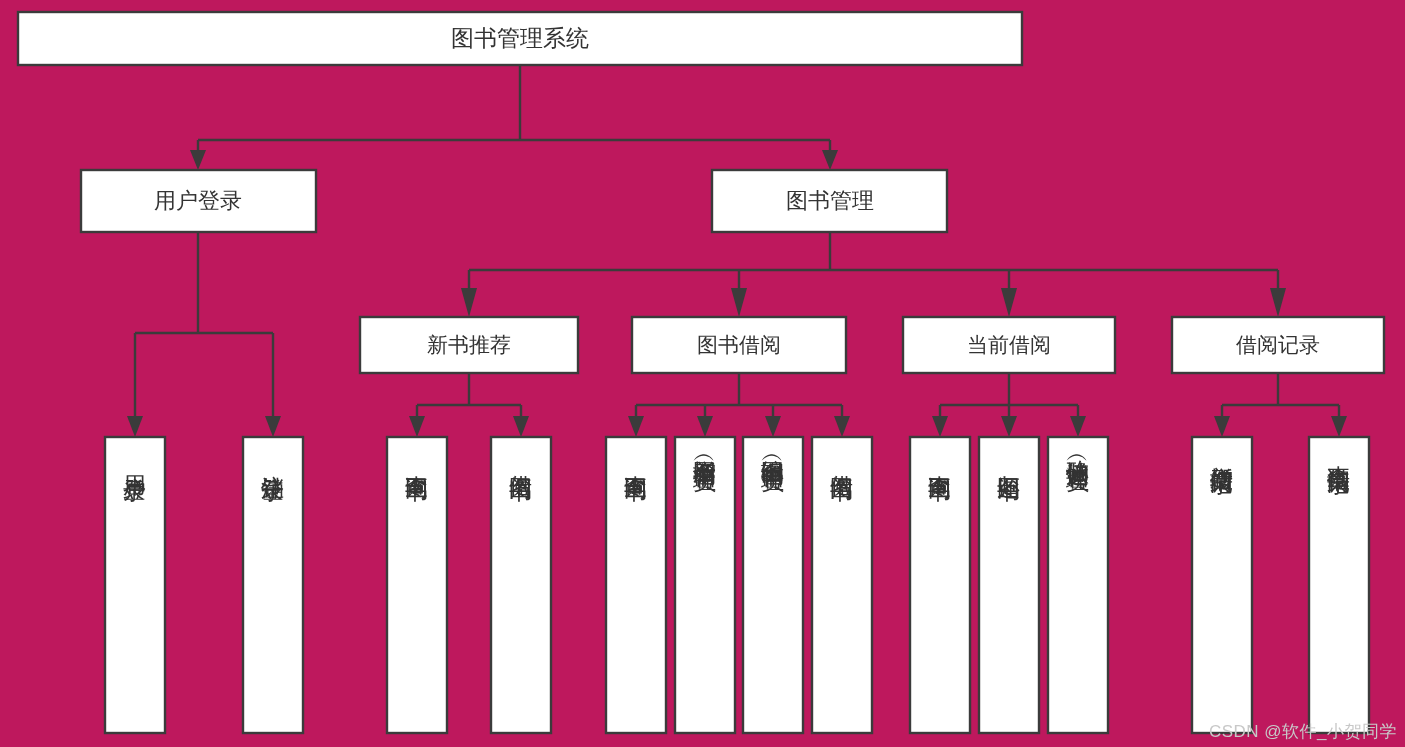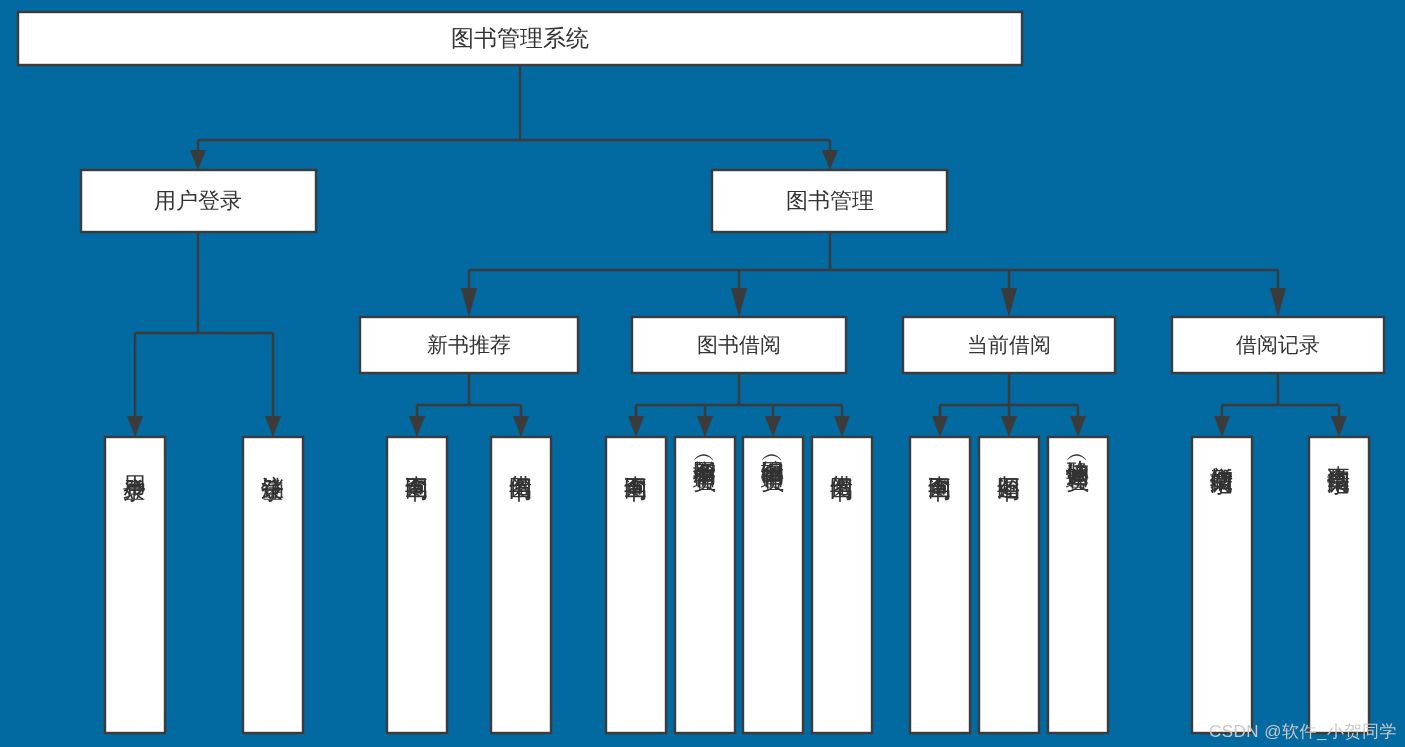--- a/index.html
+++ b/index.html
@@ -11,21 +11,21 @@
     width: 1405px;
     height: 747px;
     font-family: "Liberation Sans", "DejaVu Sans", sans-serif;
     overflow: hidden;
     position: relative;
   }
   #diagram-root {
     position: relative;
     width: 1405px;
     height: 747px;
-    background: #0369a1;
+    background: #be185d;
   }
   svg#flow {
     position: absolute;
     left: 0;
     top: 0;
     width: 1405px;
     height: 747px;
     display: block;
   }
   .node-rect {

